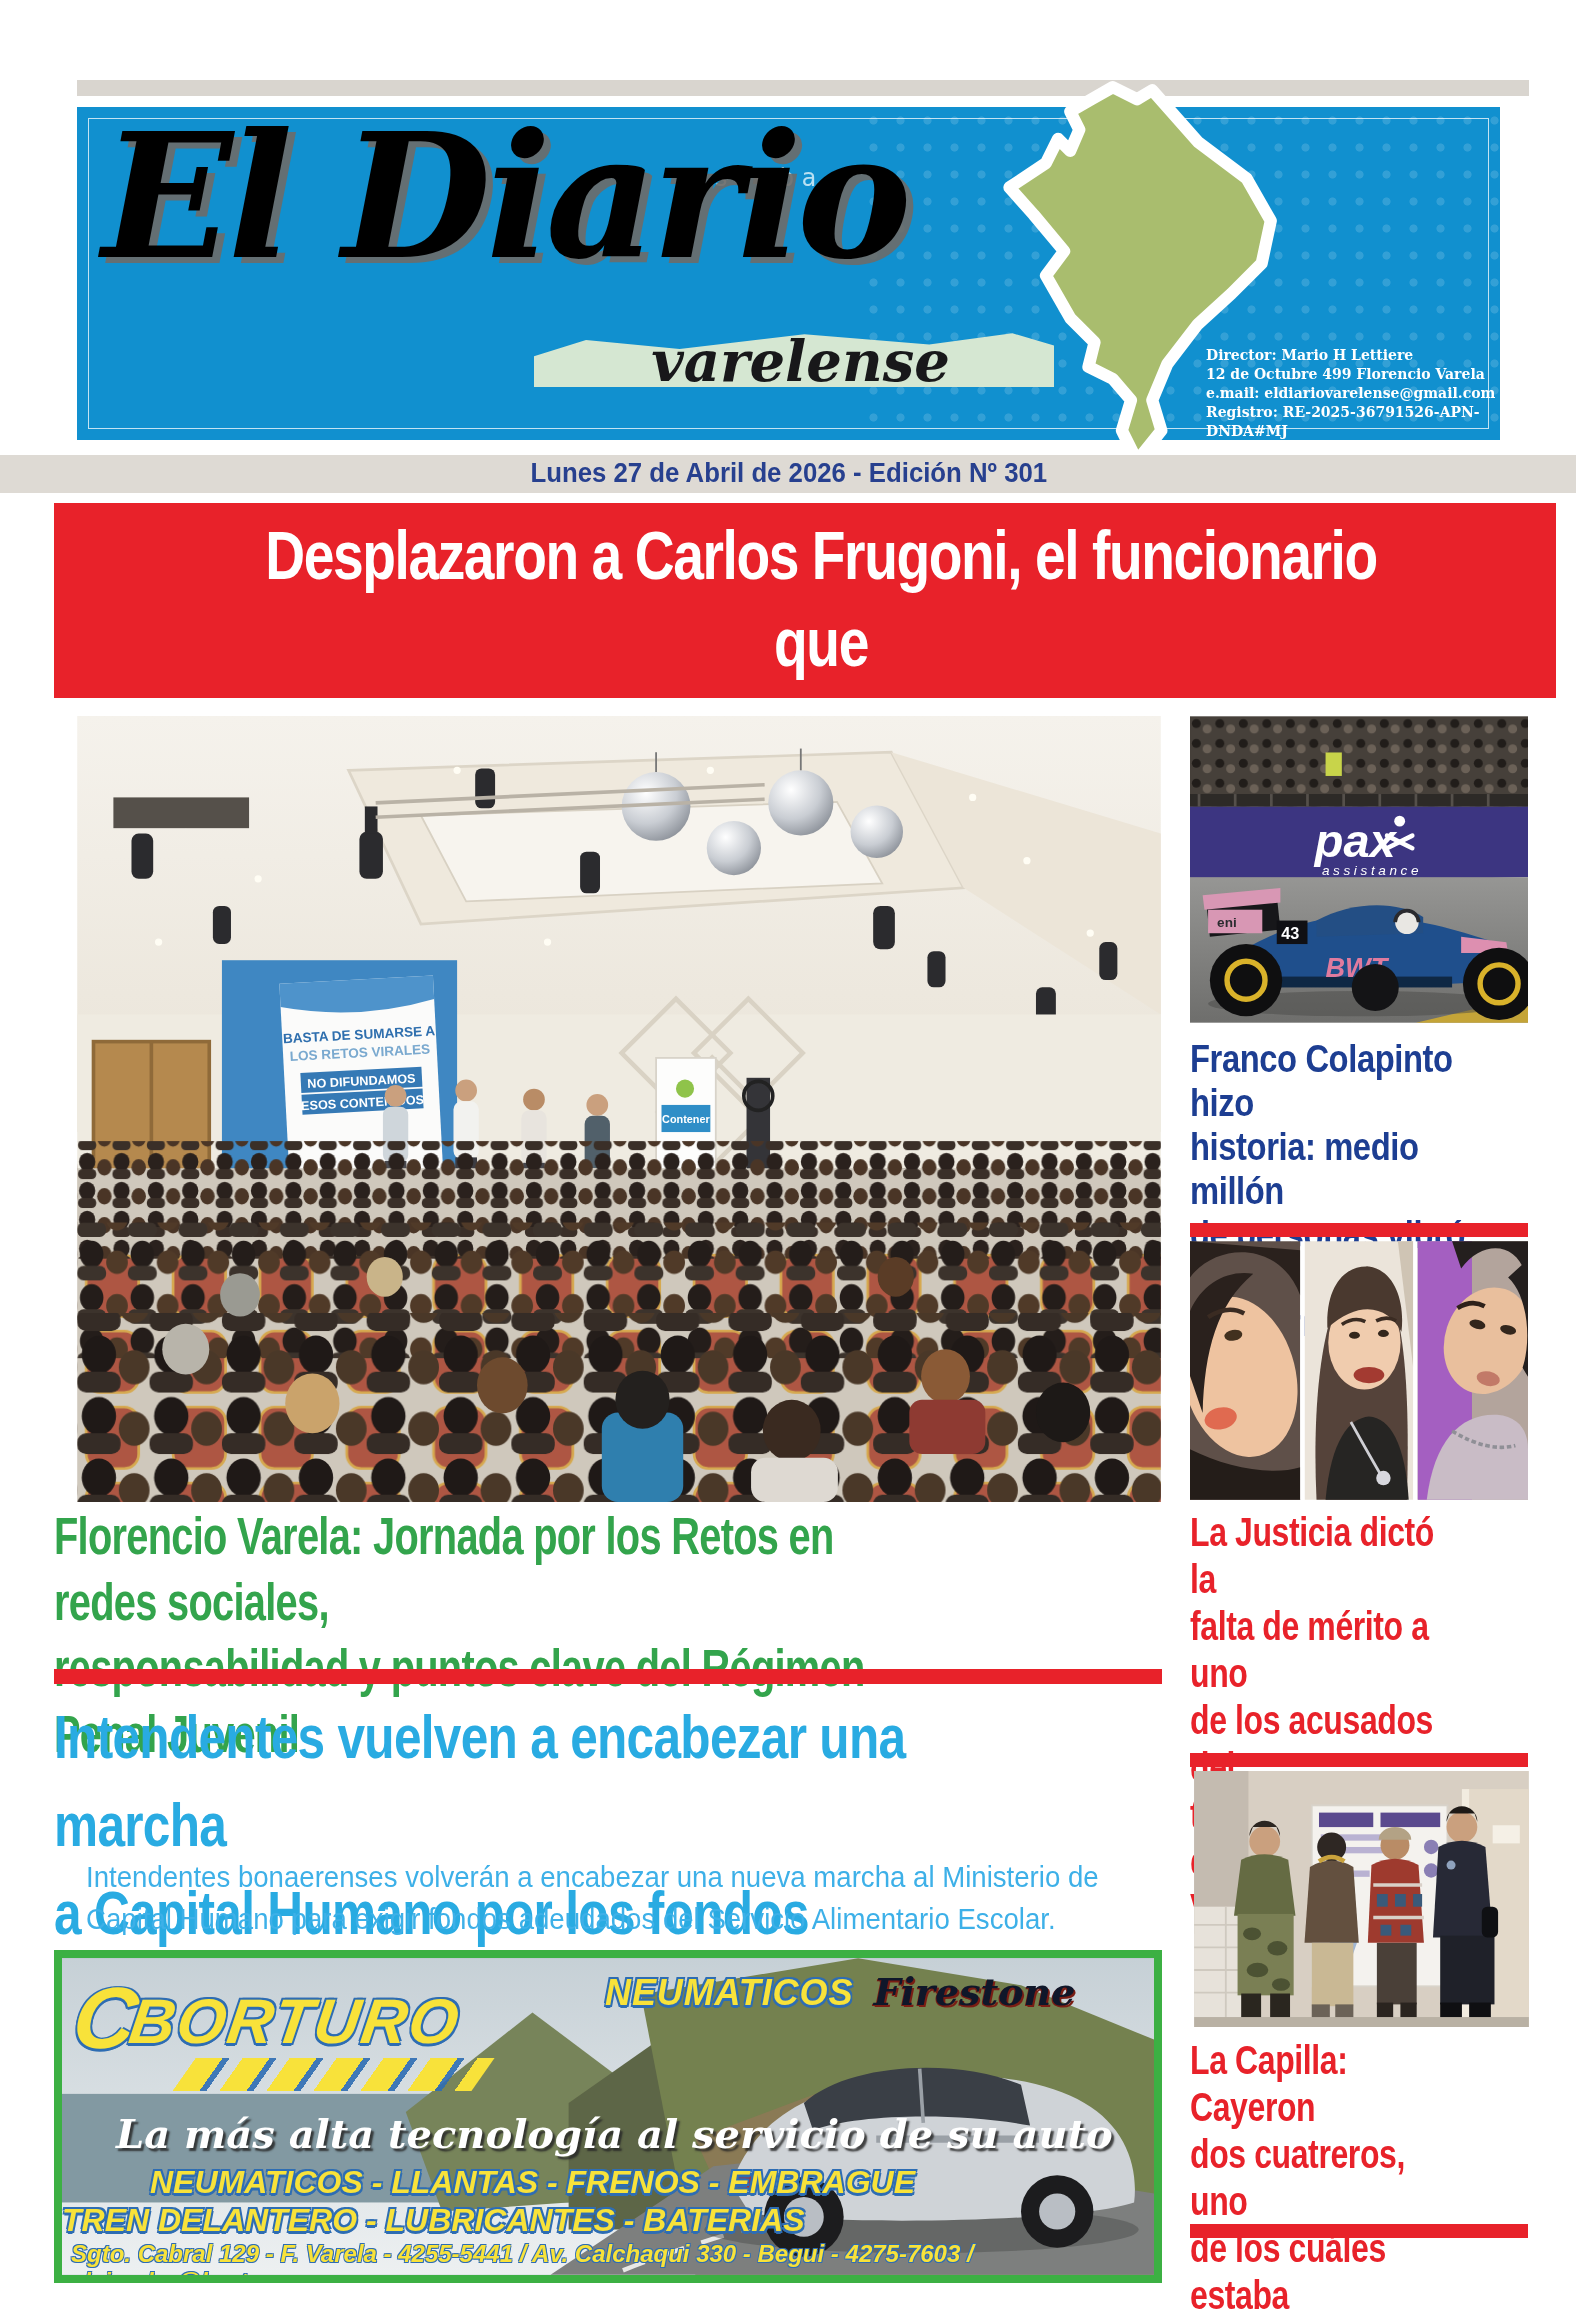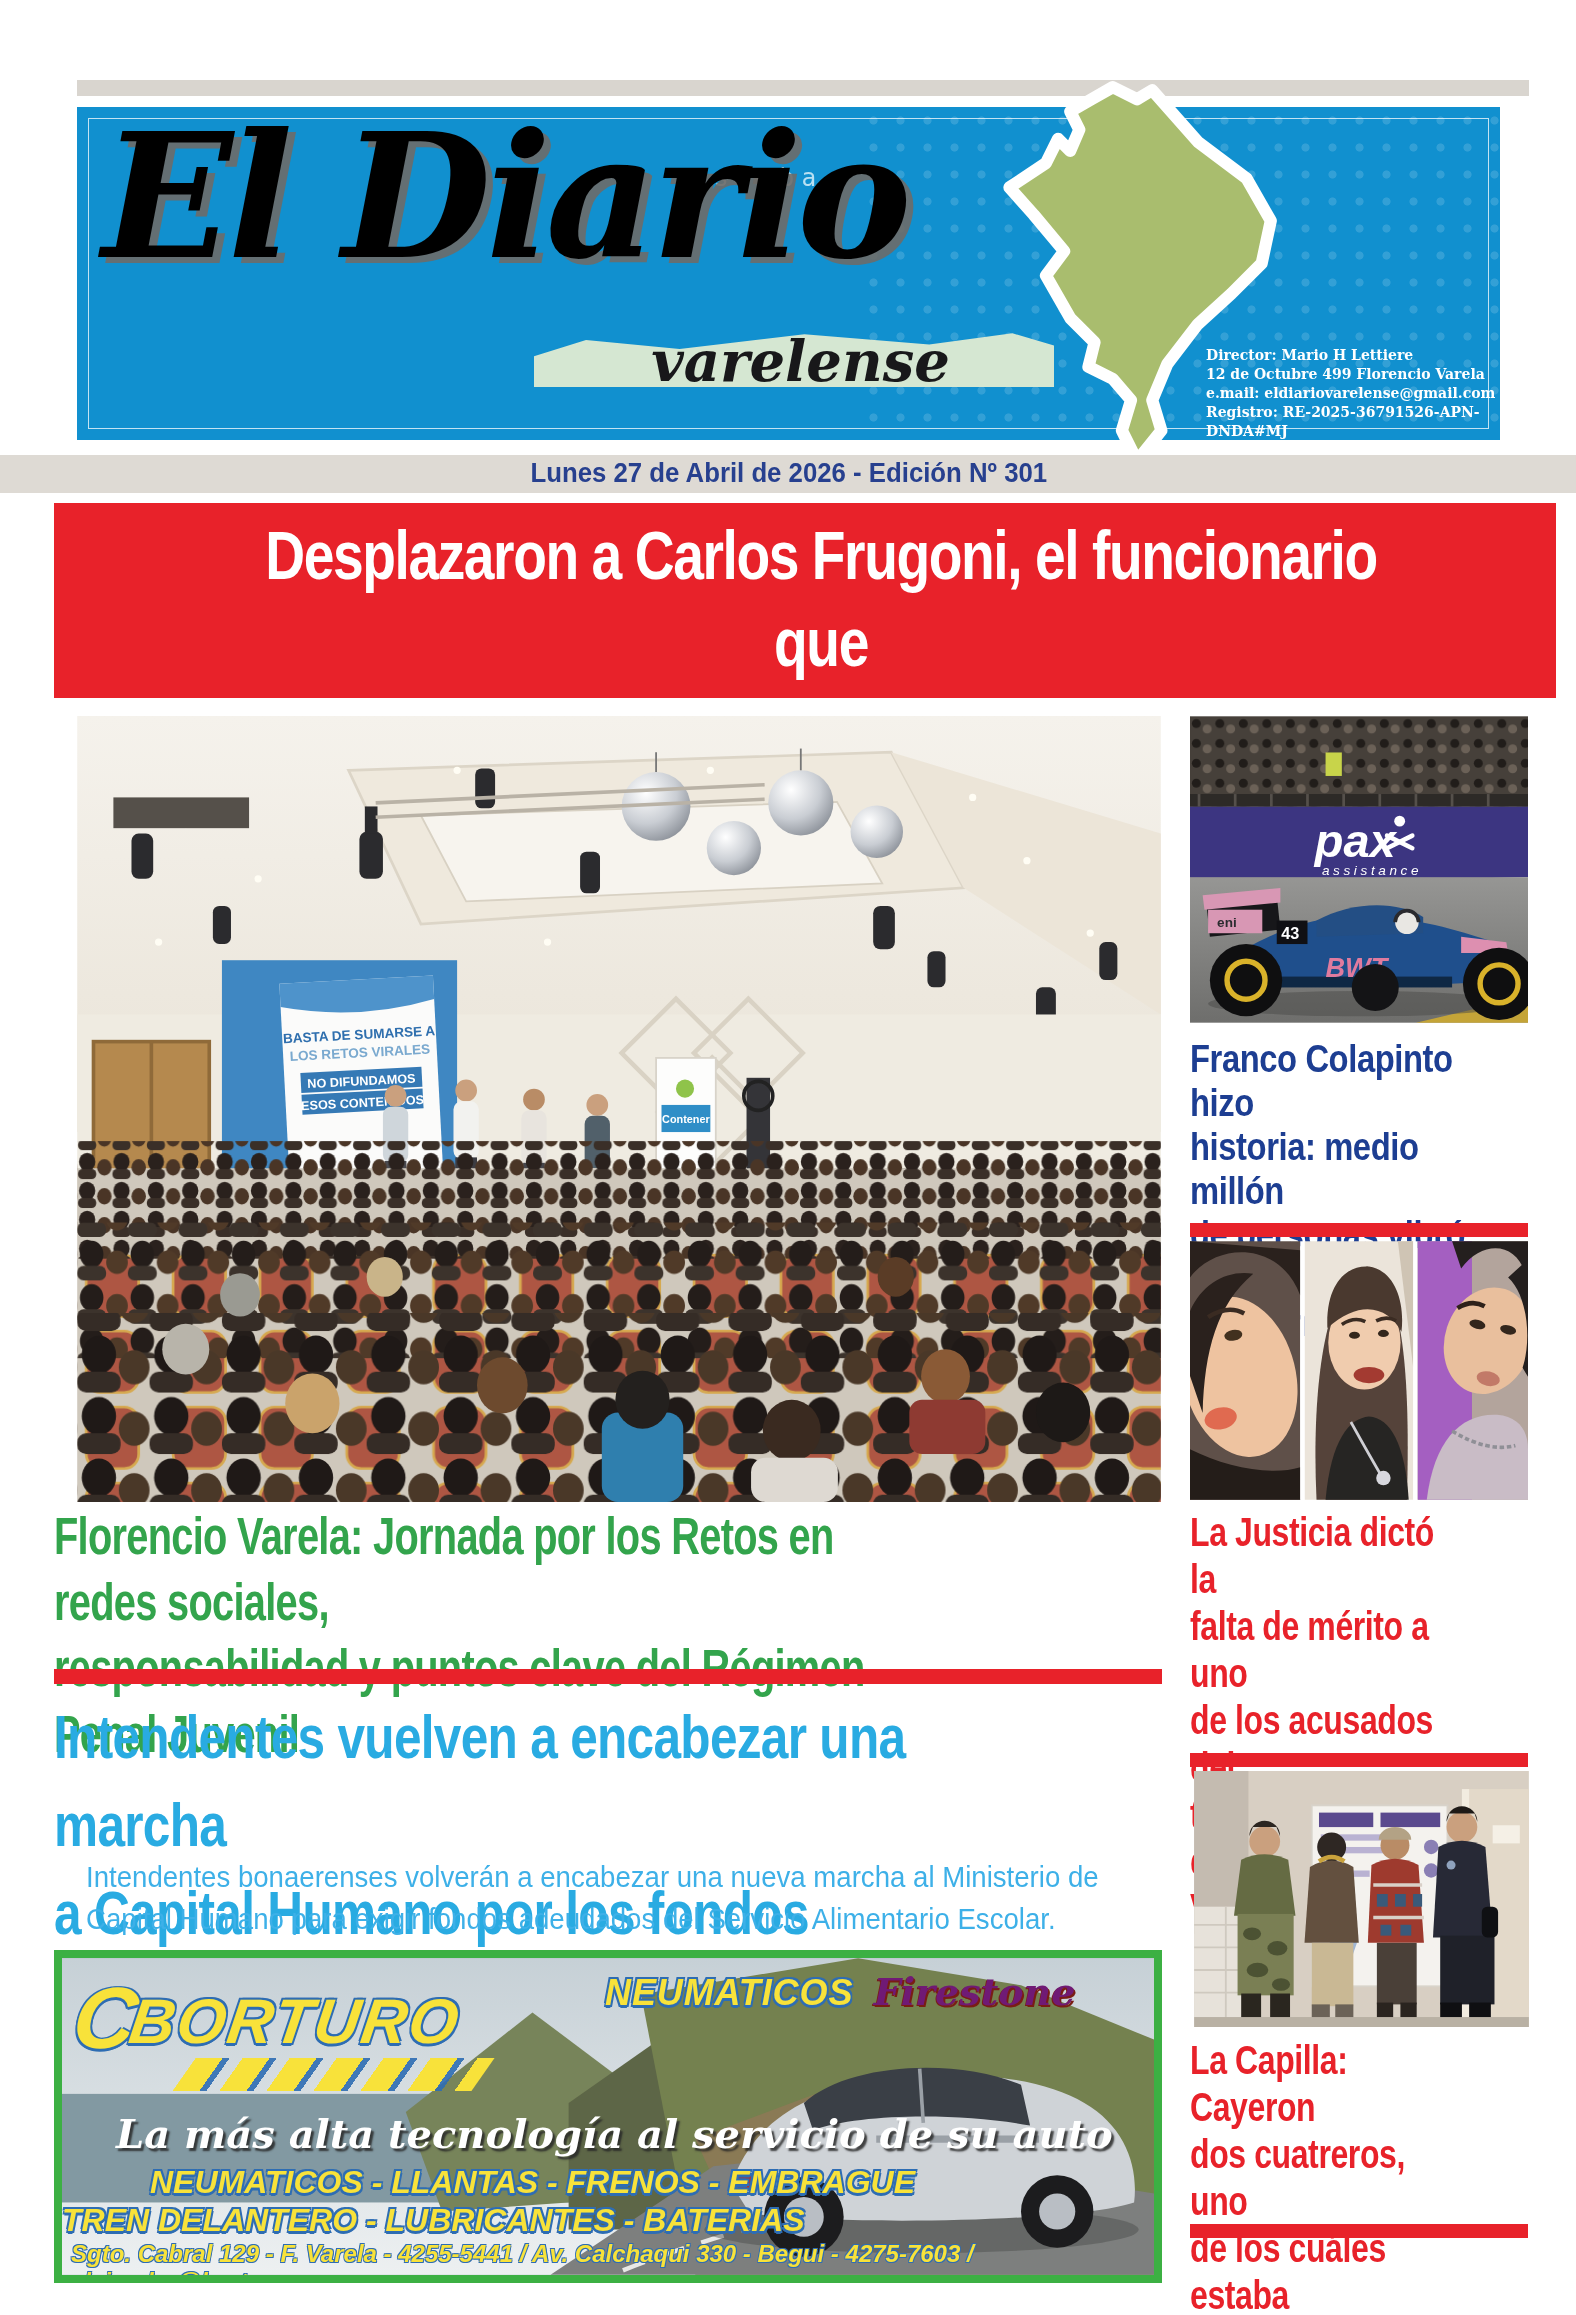--- a/index.html
+++ b/index.html
@@ -41,21 +41,21 @@
 
   
   .ad{border:8.1px solid #3cb043;overflow:hidden;background:#9fb0ba;}
   .y-out{color:#f8e23a;font-style:italic;font-weight:bold;
      text-shadow:1.8px 1.8px 0 #2e6db3,-1.8px 1.8px 0 #2e6db3,1.8px -1.8px 0 #2e6db3,-1.8px -1.8px 0 #2e6db3,0 2.7px 0 #2e6db3;}
   .ad-brand{font-size:63px;letter-spacing:1.8px;transform:skewX(-8deg);transform-origin:left bottom;display:inline-block;}
   .ad-mark{font-size:87px;display:inline-block;transform:skewX(-8deg) translateY(5.4px);margin-right:-12.7px;}
   .ad-slash{height:33px;width:299px;transform:skewX(-35deg);
      background:repeating-linear-gradient(90deg,#f8e23a 0 27px,rgba(46,109,179,.9) 27px 34px,transparent 34px 47px);}
   .ad-b1{font-size:36px;letter-spacing:0.9px;}
-  .ad-b2{font-family:"DejaVu Serif",serif;font-size:38px;font-style:italic;font-weight:bold;color:#701a75;
+  .ad-b2{font-family:"DejaVu Serif",serif;font-size:38px;font-style:italic;font-weight:bold;color:#0f172a;
      text-shadow:1.8px 1.8px 0 #7a1d14,-0.9px 0.9px 0 #7a1d14;}
   .ad-tag{font-family:"DejaVu Serif",serif;font-style:italic;font-weight:bold;color:#ffffff;font-size:40px;
      text-shadow:2.7px 2.7px 1.8px rgba(40,40,40,.85);}
   .ad-serv{font-size:32px;letter-spacing:0;}
   .ad-contact{font-size:24px;}
 </style>
 </head>
 <body>
 
 <div class="page">

